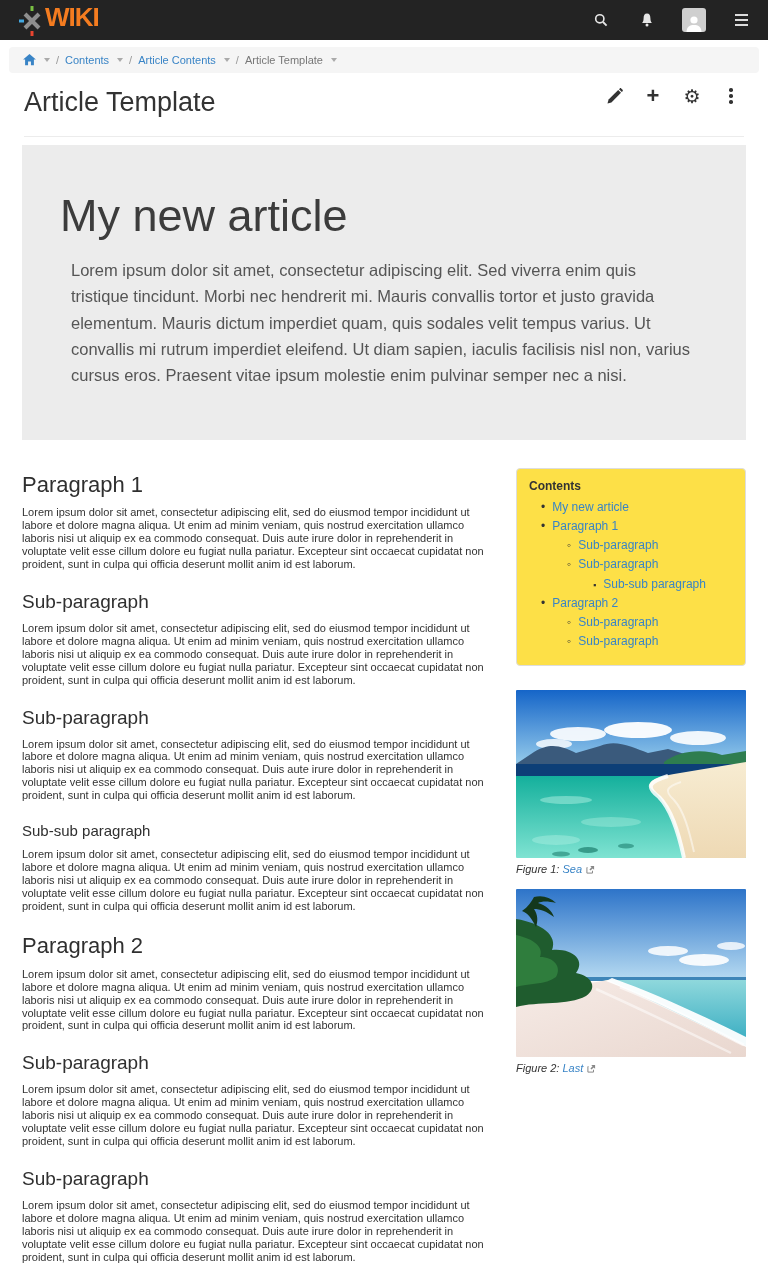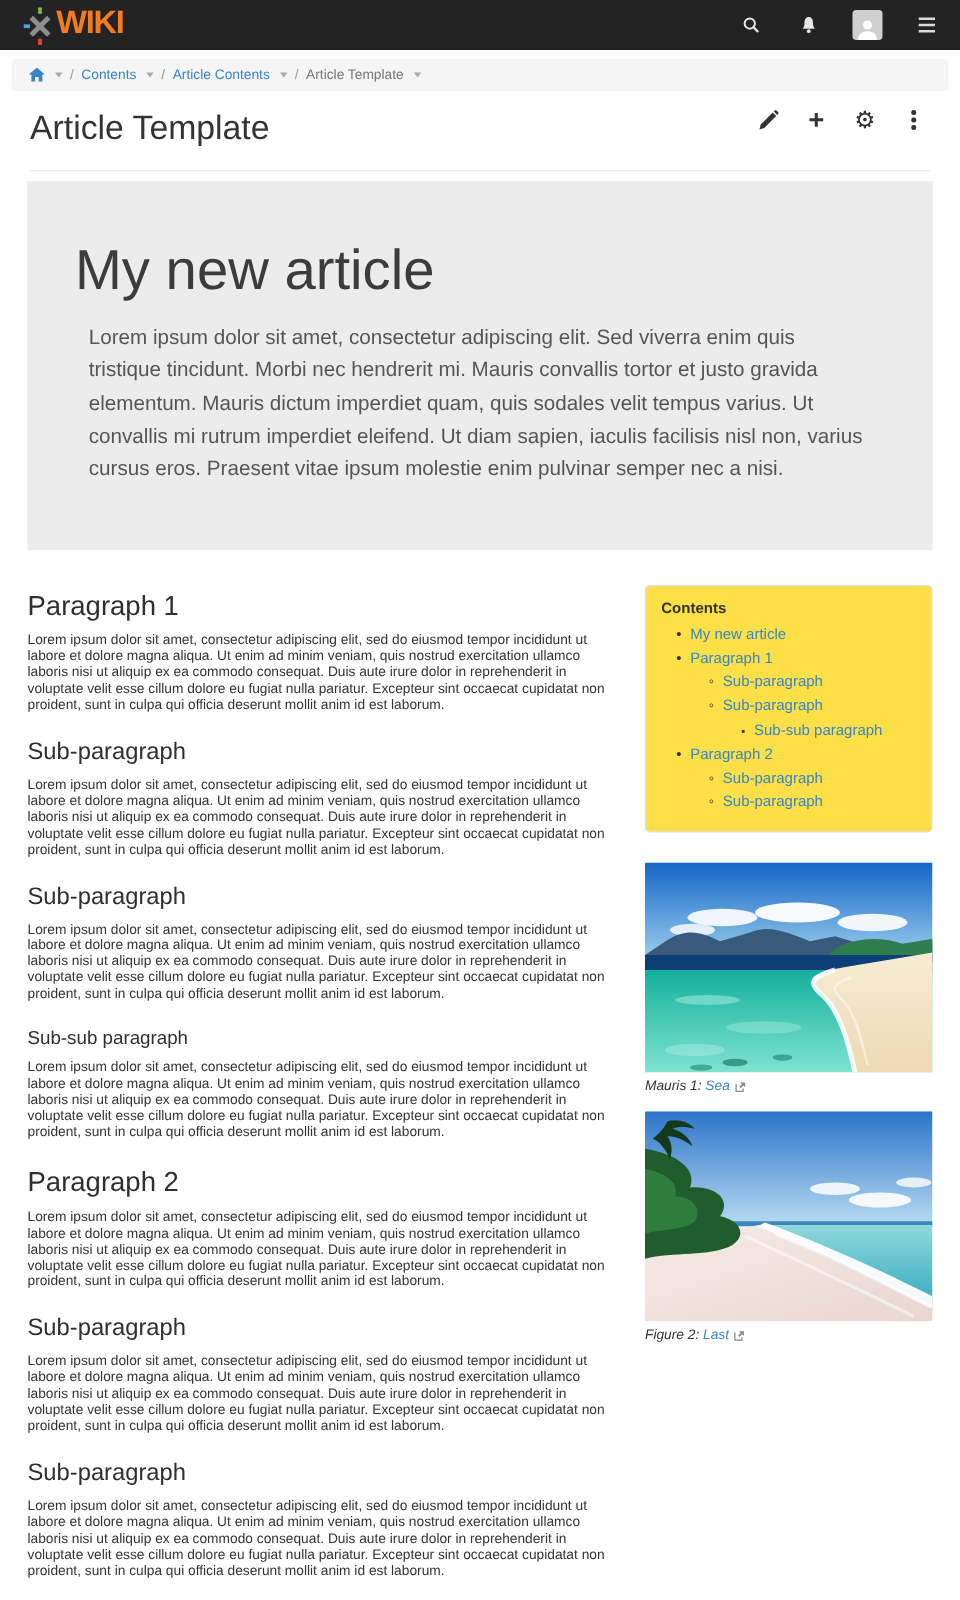--- a/index.html
+++ b/index.html
@@ -272,21 +272,21 @@
           <ellipse cx="95" cy="132" rx="30" ry="5" fill="#aef0e2" opacity="0.4"></ellipse>
           <ellipse cx="40" cy="150" rx="24" ry="5" fill="#aef0e2" opacity="0.45"></ellipse>
           <ellipse cx="72" cy="160" rx="10" ry="3" fill="#0e6e5e" opacity="0.6"></ellipse>
           <ellipse cx="110" cy="156" rx="8" ry="2.5" fill="#0e6e5e" opacity="0.5"></ellipse>
           <ellipse cx="45" cy="164" rx="9" ry="2.5" fill="#0e6e5e" opacity="0.5"></ellipse>
           <path d="M230 72 L158 84 C136 88 126 93 140 103 C153 116 161 138 168 168 L230 168 Z" fill="url(#sand1)"></path>
           <path d="M152 86 C132 92 130 97 143 107 C155 119 162 140 168 168" fill="none" stroke="#ffffff" stroke-width="4" opacity="0.85"></path>
           <path d="M165 92 C150 97 148 101 158 110 C168 121 173 140 178 162" fill="none" stroke="#ffffff" stroke-width="2" opacity="0.5"></path>
         </svg>
         <div class="fig-caption">
-          <span>Mauris 1: </span>
+          <span>Figure 1: </span>
             <a class="link" style="font-style:italic;text-align:center;">Sea</a>
           <span class="ext">
             <svg width="9" height="9" viewBox="0 0 10 10">
               <path d="M1.5 2.8 H1 V9 H7.2 V6.4" fill="none" stroke="#888" stroke-width="1.1"></path>
               <path d="M4.6 1 H9 V5.4 L7.4 3.8 L5 6.2 L3.8 5 L6.2 2.6 Z" fill="#888"></path>
             </svg>
           </span>
         </div>
       </div>
 

